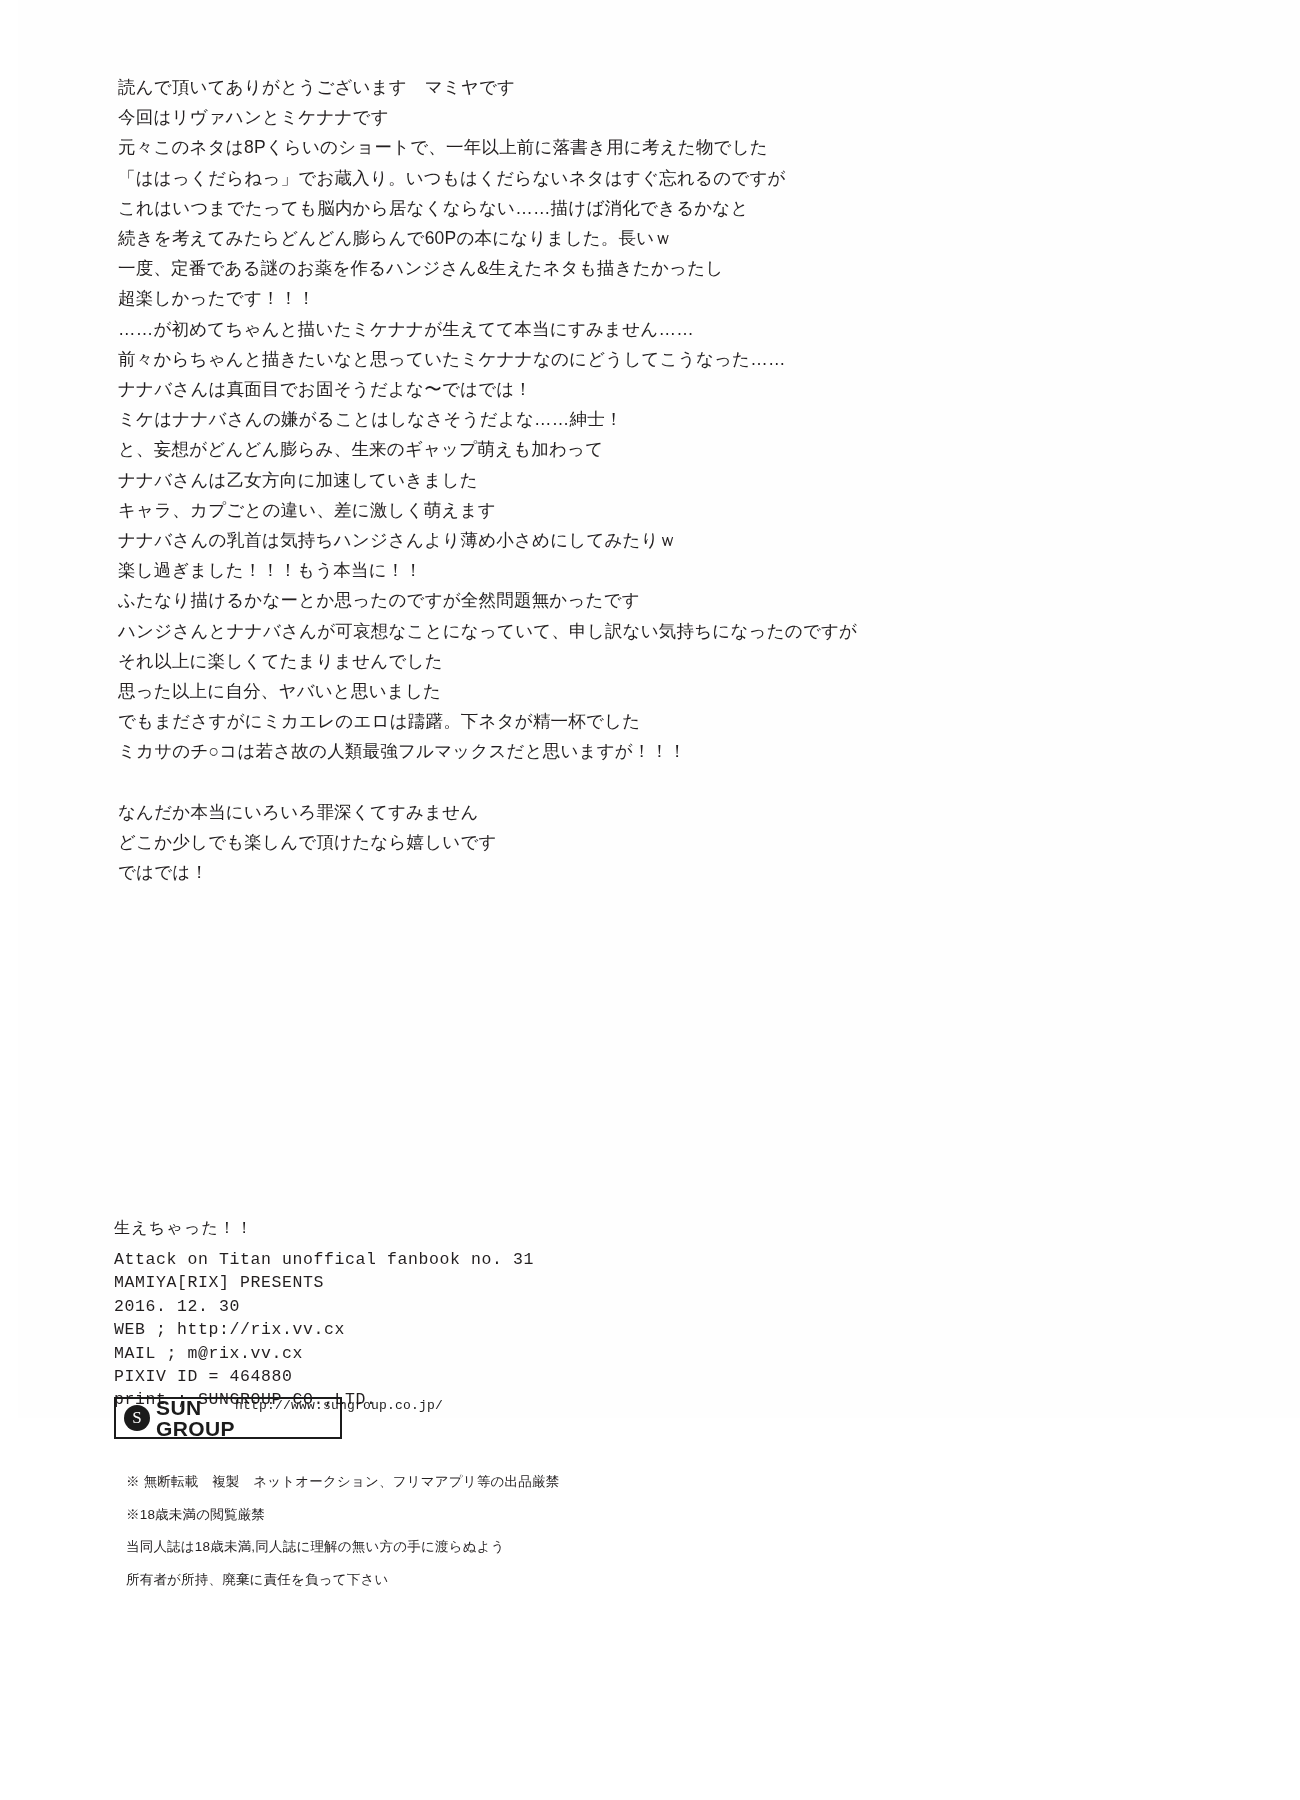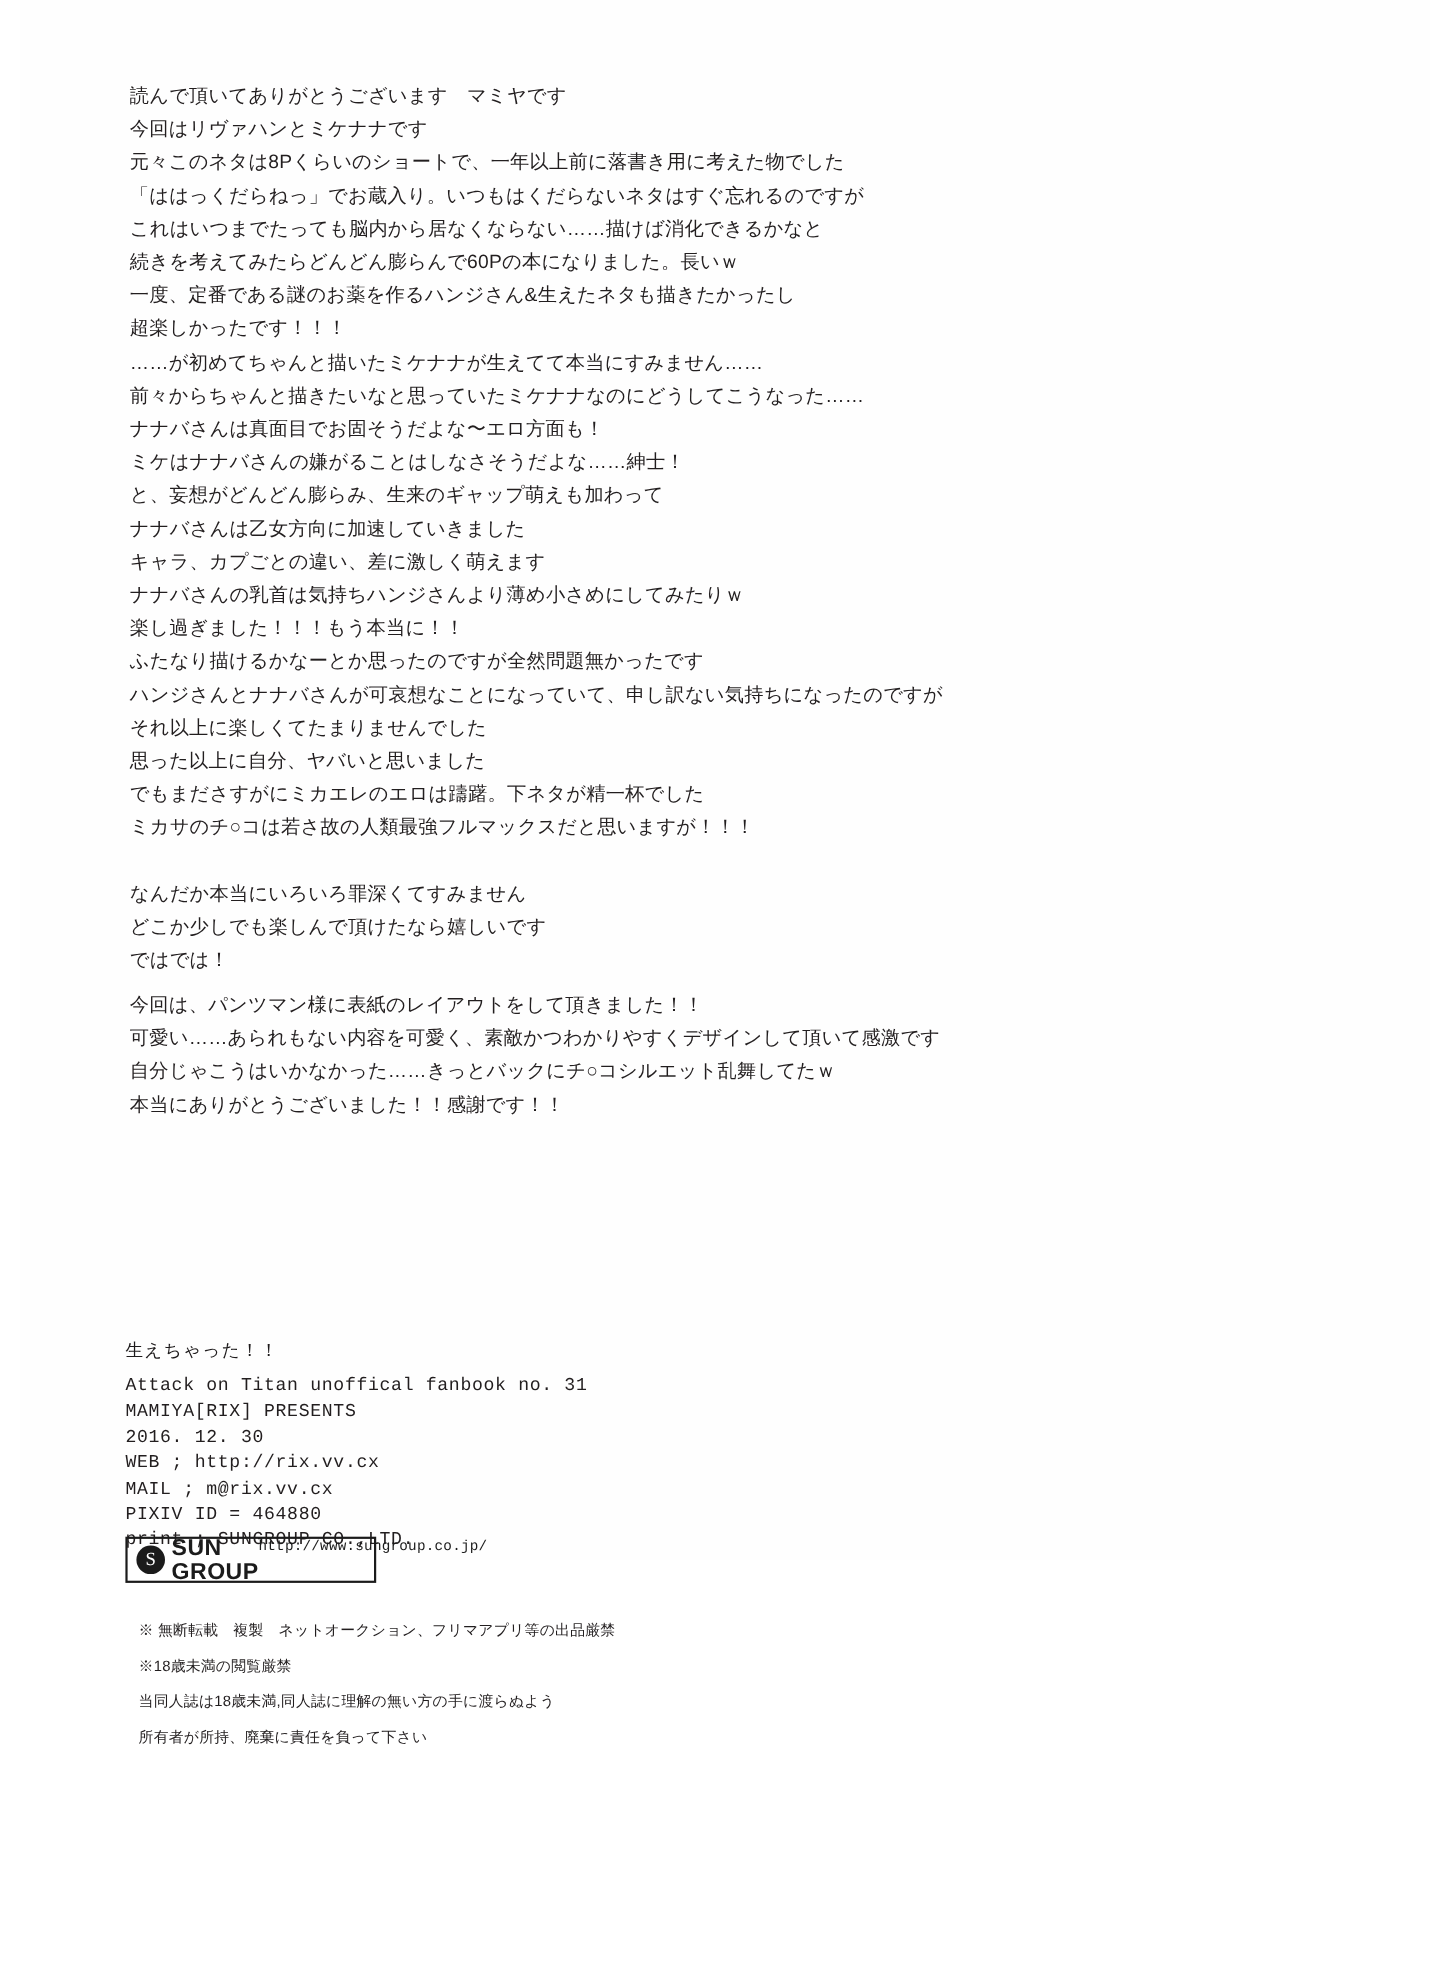--- a/index.html
+++ b/index.html
@@ -162,47 +162,41 @@
     <p>読んで頂いてありがとうございます　マミヤです</p>
     <p>今回はリヴァハンとミケナナです</p>
     <p>元々このネタは8Pくらいのショートで、一年以上前に落書き用に考えた物でした</p>
     <p>「ははっくだらねっ」でお蔵入り。いつもはくだらないネタはすぐ忘れるのですが</p>
     <p>これはいつまでたっても脳内から居なくならない……描けば消化できるかなと</p>
     <p>続きを考えてみたらどんどん膨らんで60Pの本になりました。長いｗ</p>
     <p>一度、定番である謎のお薬を作るハンジさん&amp;生えたネタも描きたかったし</p>
     <p>超楽しかったです！！！</p>
     <p>……が初めてちゃんと描いたミケナナが生えてて本当にすみません……</p>
     <p>前々からちゃんと描きたいなと思っていたミケナナなのにどうしてこうなった……</p>
-    <p>ナナバさんは真面目でお固そうだよな〜エロ方面も！</p>
+    <p>ナナバさんは真面目でお固そうだよな〜ではでは！</p>
     <p>ミケはナナバさんの嫌がることはしなさそうだよな……紳士！</p>
     <p>と、妄想がどんどん膨らみ、生来のギャップ萌えも加わって</p>
     <p>ナナバさんは乙女方向に加速していきました</p>
     <p>キャラ、カプごとの違い、差に激しく萌えます</p>
     <p>ナナバさんの乳首は気持ちハンジさんより薄め小さめにしてみたりｗ</p>
     <p>楽し過ぎました！！！もう本当に！！</p>
     <p>ふたなり描けるかなーとか思ったのですが全然問題無かったです</p>
     <p>ハンジさんとナナバさんが可哀想なことになっていて、申し訳ない気持ちになったのですが</p>
     <p>それ以上に楽しくてたまりませんでした</p>
     <p>思った以上に自分、ヤバいと思いました</p>
     <p>でもまださすがにミカエレのエロは躊躇。下ネタが精一杯でした</p>
     <p>ミカサのチ○コは若さ故の人類最強フルマックスだと思いますが！！！</p>
     <p class="blank"></p>
     <p>なんだか本当にいろいろ罪深くてすみません</p>
     <p>どこか少しでも楽しんで頂けたなら嬉しいです</p>
     <p>ではでは！</p>
     <p class="blank"></p>
     <p class="blank"></p>
   </div>
 
-  <div class="thanks">
-    <p>今回は、パンツマン様に表紙のレイアウトをして頂きました！！</p>
-    <p>可愛い……あられもない内容を可愛く、素敵かつわかりやすくデザインして頂いて感激です</p>
-    <p>自分じゃこうはいかなかった……きっとバックにチ○コシルエット乱舞してたｗ</p>
-    <p>本当にありがとうございました！！感謝です！！</p>
-  </div>
 
   <div class="colophon">
     <p class="title">生えちゃった！！</p>
     <p class="mono">Attack on Titan unoffical fanbook no. 31</p>
     <p class="mono">MAMIYA[RIX] PRESENTS</p>
     <p class="mono">2016. 12. 30</p>
     <p class="mono">WEB ; http://rix.vv.cx</p>
     <p class="mono">MAIL ; m@rix.vv.cx</p>
     <p class="mono">PIXIV ID = 464880</p>
     <p class="mono">print ; SUNGROUP CO.,LTD.</p>

